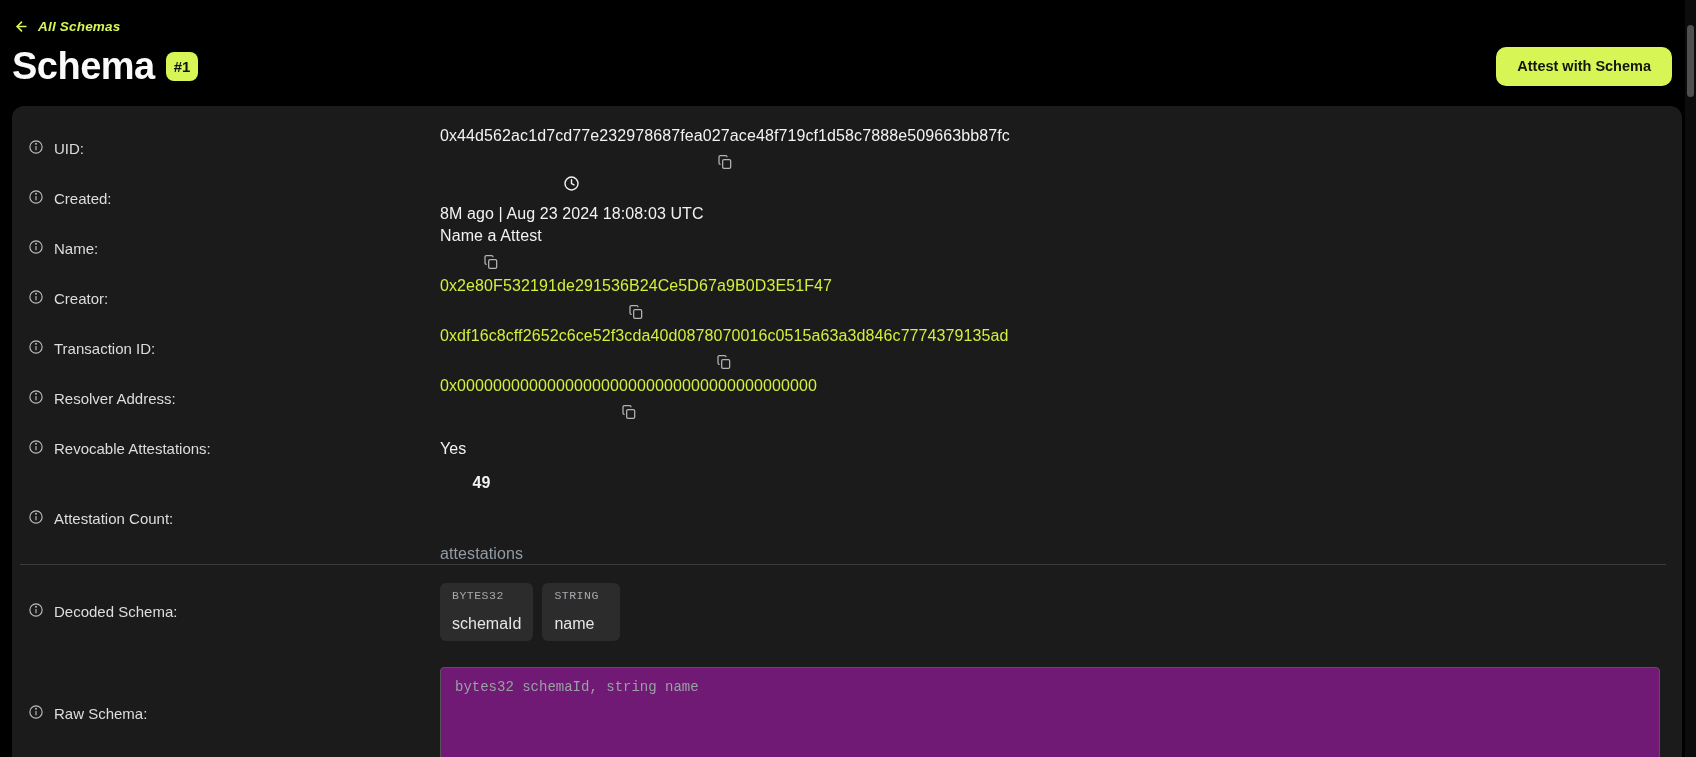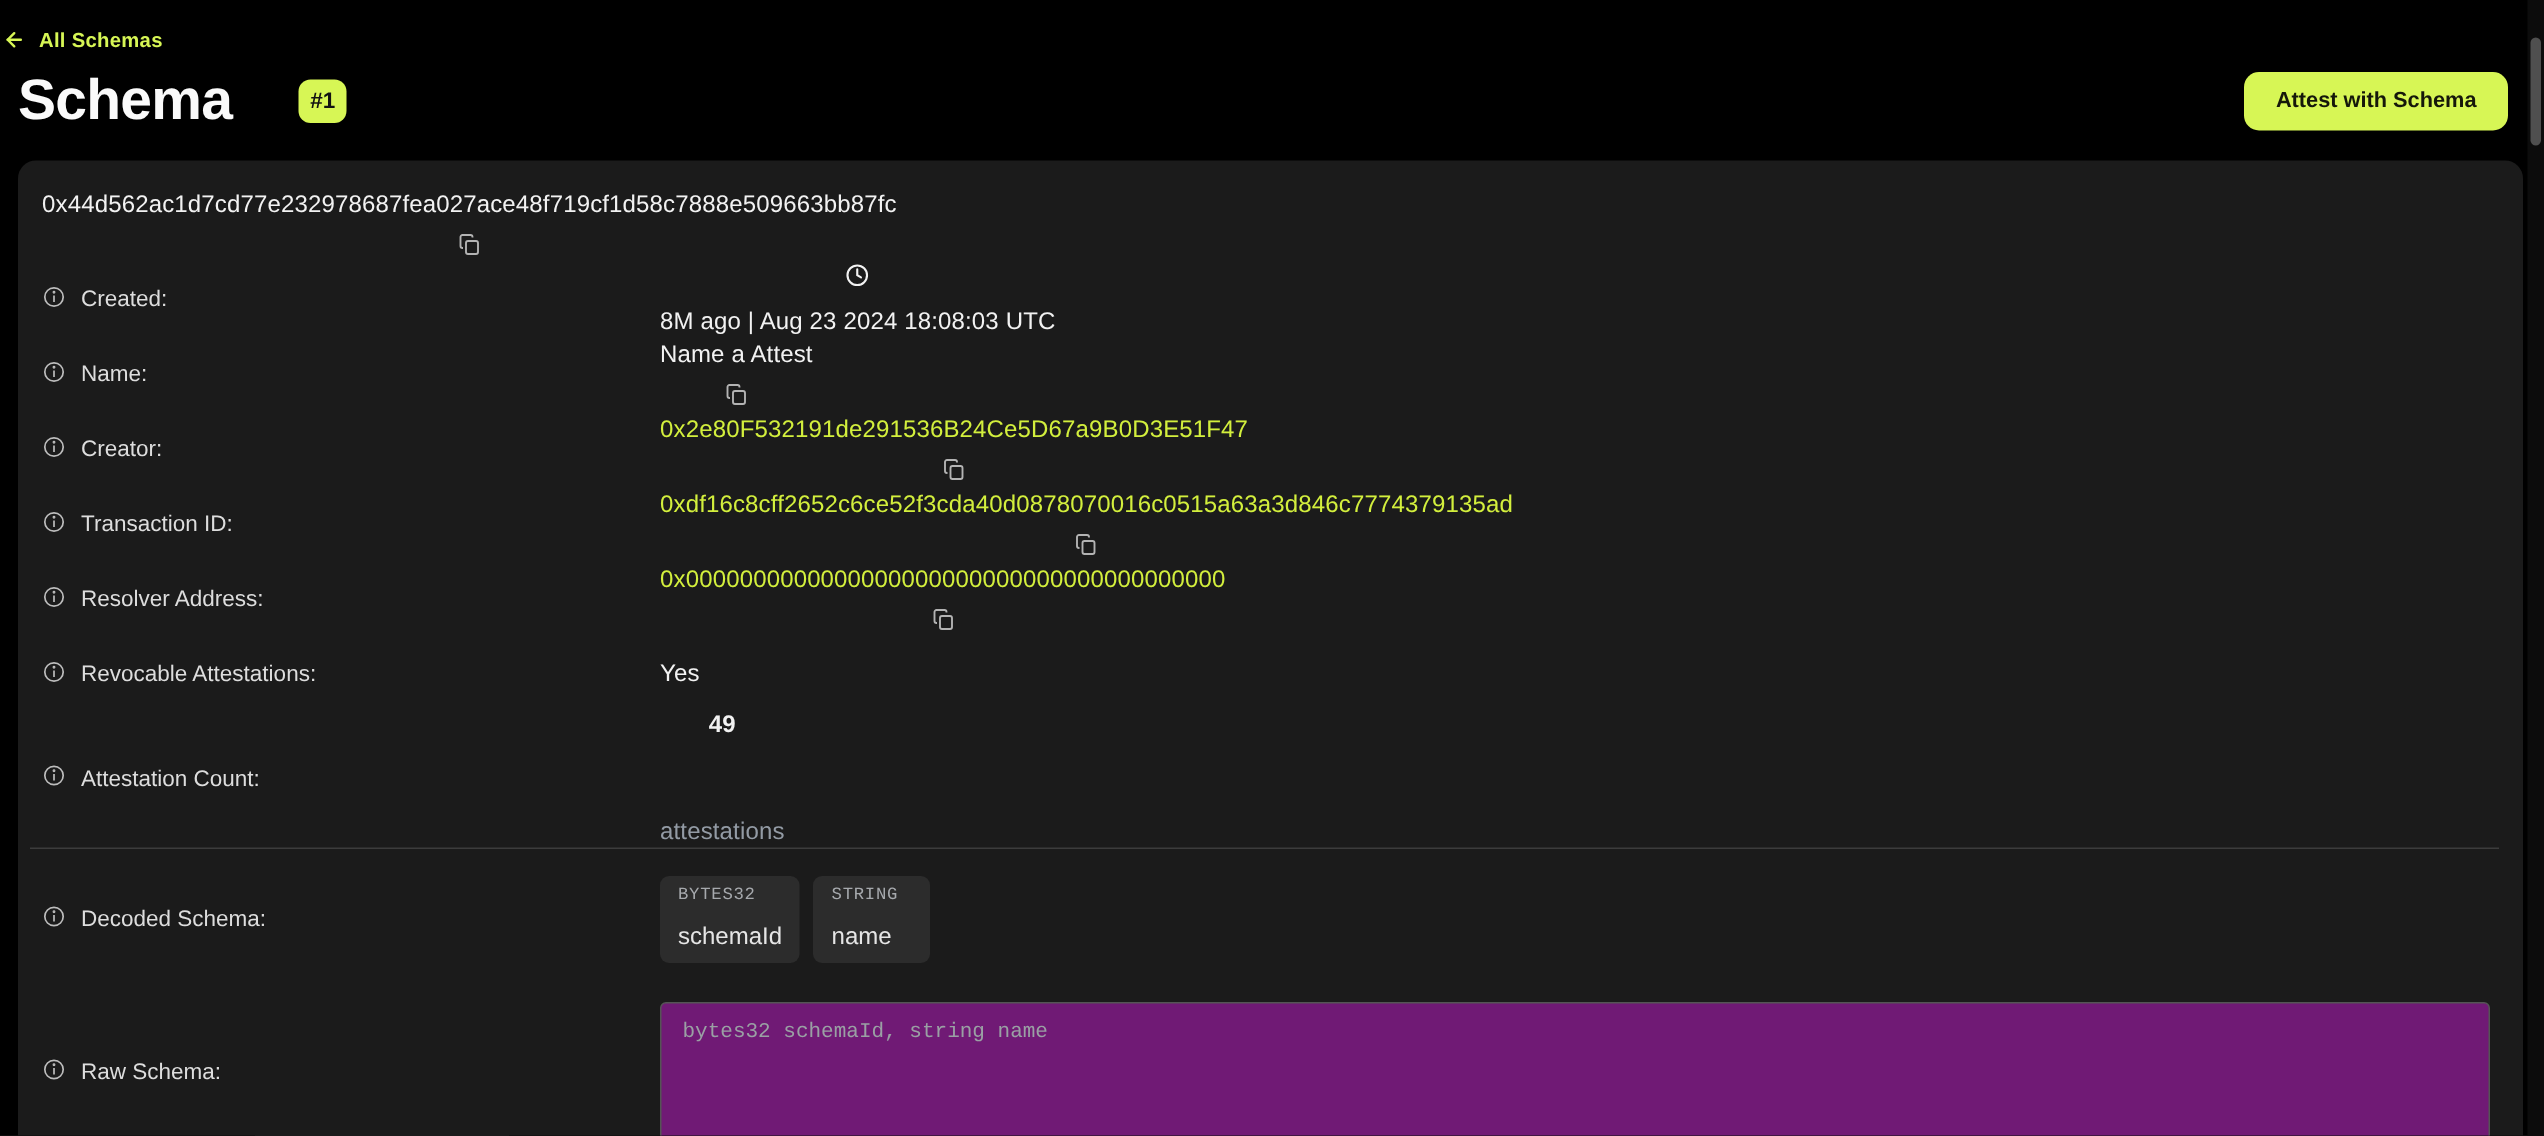--- a/index.html
+++ b/index.html
@@ -10,33 +10,33 @@
     color: #f2f2f2;
     position: relative;
     overflow: hidden;
   }
   :root {
     --accent: #d7f655;
     --link: #d3ef3d;
   }
 
   
-  .topbar { padding: 19px 0 0 2px; }
+  .topbar { padding: 19px 0 0 14px; font-style: italic; }
   .back-link {
     display: inline-flex; align-items: center; gap: 9px;
     color: var(--accent); font-size: 13.5px; font-weight: 700;
     text-decoration: none; cursor: pointer; letter-spacing: .2px;
   }
   .back-link svg { display: block; }
 
   .title-row {
     display: flex; align-items: center;
     margin: 9px 24px 0 12px;
   }
-  .title-group { display: flex; align-items: center; flex: 1; gap: 33px; }
+  .title-group { display: flex; align-items: center; flex: 1; }
   h1.page-title {
     font-size: 38px; font-weight: 600; color: #fafafa; letter-spacing: -0.5px;
     line-height: 1;
   }
   .id-badge {
     margin-left: 11px;
     background: var(--accent); color: #121212;
     font-size: 15px; font-weight: 700;
     padding: 7px 8px; border-radius: 8px; line-height: 1;
   }
@@ -144,20 +144,30 @@
   <div class="title-group">
     <h1 class="page-title">Schema</h1>
     <span class="id-badge">#1</span>
   </div>
   <button class="attest-btn">Attest with Schema</button>
 </div>
 
 <section class="card">
 
   <div class="row">
+    <div class="row-label">
+      <span>
+        <svg class="icon-stroke" width="16" height="16" viewBox="0 0 24 24" fill="none" stroke-width="1.7">
+            <circle cx="12" cy="12" r="9.2"></circle>
+            <line x1="12" y1="10.6" x2="12" y2="17"></line>
+            <circle cx="12" cy="7.2" r="0.6" fill="#bdbdbd"></circle>
+          </svg>
+      </span>
+      <span>UID:</span>
+    </div>
     <div class="row-value">
       <span>0x44d562ac1d7cd77e232978687fea027ace48f719cf1d58c7888e509663bb87fc</span>
       <button class="copy-btn">
         <svg width="16" height="16" viewBox="0 0 24 24" fill="none" stroke="#b3b3b3" stroke-width="1.9" stroke-linejoin="round">
             <rect x="8.5" y="8.5" width="12" height="13" rx="2"></rect>
             <path d="M5.5 15.5H5a2 2 0 0 1-2-2v-9a2 2 0 0 1 2-2h8a2 2 0 0 1 2 2v.5"></path>
           </svg>
       </button>
     </div>
   </div>

